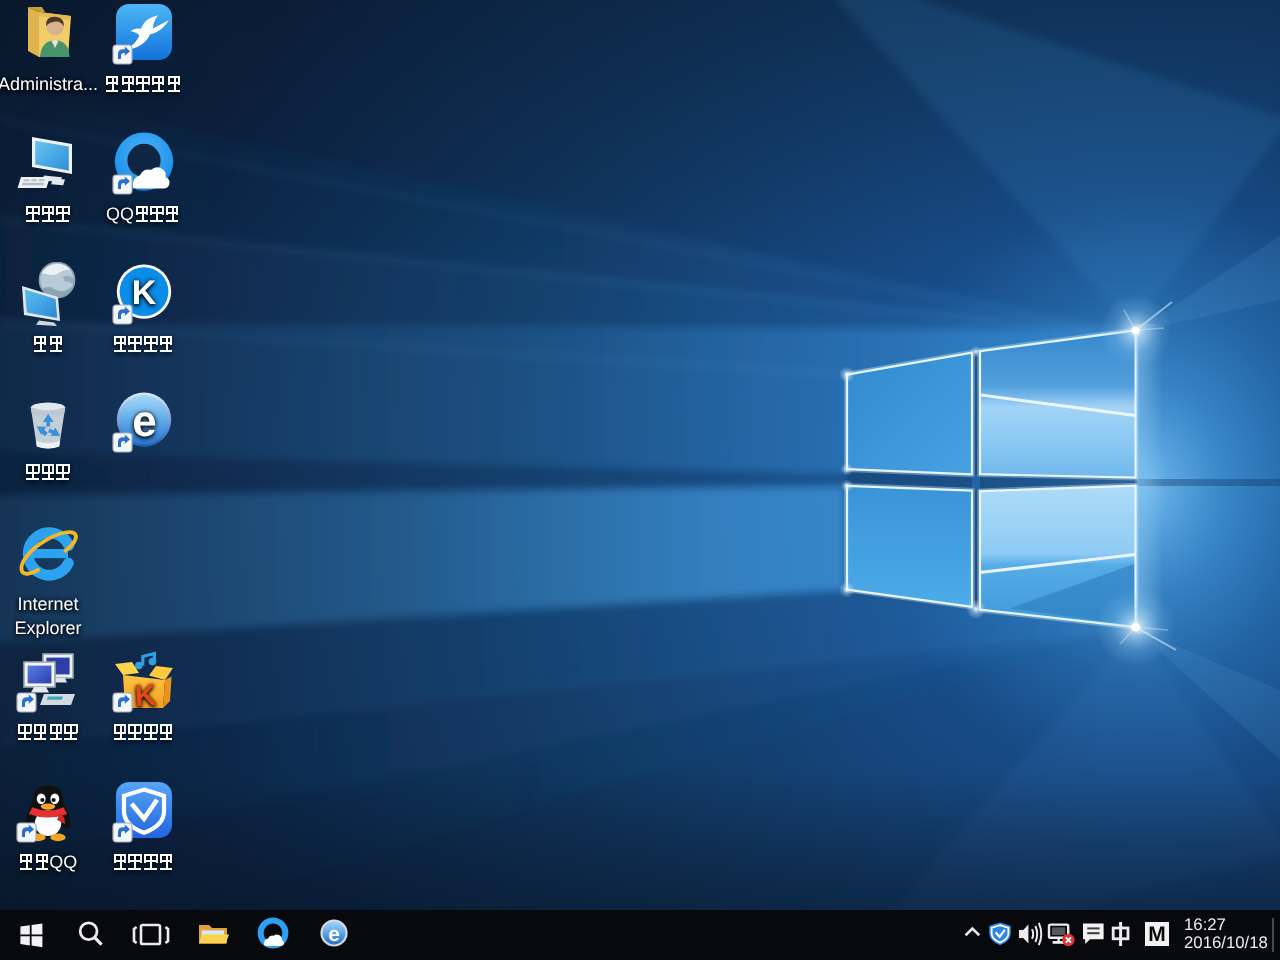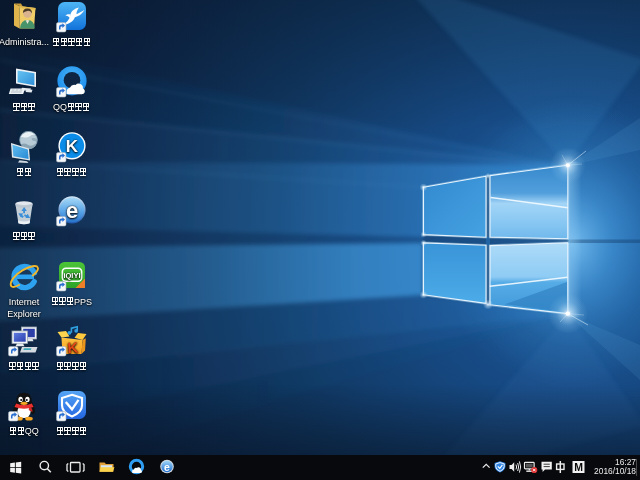--- a/index.html
+++ b/index.html
@@ -12,21 +12,21 @@
   .cj{display:inline-block;width:6.5px;height:8px;margin:0 0.6px;vertical-align:-0.5px;
       background:
         linear-gradient(#fff,#fff) 0 0/6.5px 1px no-repeat,
         linear-gradient(#fff,#fff) 0 3.5px/6.5px 1px no-repeat,
         linear-gradient(#fff,#fff) 0 7px/6.5px 1px no-repeat,
         linear-gradient(#fff,#fff) 3px 0/1px 8px no-repeat,
         linear-gradient(#fff,#fff) 0px 0/1px 4.5px no-repeat,
         linear-gradient(#fff,#fff) 5.5px 0/1px 4.5px no-repeat;
       filter:drop-shadow(0 1px 1px rgba(0,0,0,.9));}
   #taskbar{position:absolute;left:0;top:455px;width:640px;height:25px;background:#08090c;}
-  #clock{position:absolute;right:4px;top:2.5px;width:44px;text-align:right;color:#ececec;
+  #clock{position:absolute;right:4px;top:2.5px;width:44px;text-align:left;color:#ececec;
          font-size:8.4px;line-height:9.6px;white-space:nowrap;}
 </style>
 </head>
 <body>
 <div id="desk">
 <svg id="wall" width="640" height="480" viewBox="0 0 640 480">
   <defs>
     <radialGradient id="base" gradientUnits="userSpaceOnUse" cx="575" cy="242" r="660">
       <stop offset="0" stop-color="#2f82c8"></stop>
       <stop offset="0.22" stop-color="#174b86"></stop>
@@ -366,33 +366,20 @@
       </svg>
     </div>
 <div class="ic" style="left:-11px;top:260.1px">
       <svg class="main" width="32" height="32" viewBox="0 0 32 32">
         <path d="M26.2 21.6 A10.6 10.6 0 1 1 26.4 12.8" stroke="#2da2f0" stroke-width="5.4" fill="none" stroke-linecap="round"></path>
 <rect x="7.8" y="14.5" width="18.2" height="4.6" fill="#2da2f0"></rect>
 <path d="M3.2 26 C1 22 6.8 14.9 14.4 10.4 C22 5.9 28.8 4.8 29.8 7.5 C30.6 9.5 28.2 12.7 24.8 15.4 M11 25 C7.8 26.8 4.4 27.6 3.2 26" stroke="#f2b82a" stroke-width="1.9" fill="none" stroke-linecap="round"></path>
       </svg>
       <div class="lb">Internet<br>Explorer</div>
     </div>
-<div class="ic" style="left:36.5px;top:260.1px">
-      <svg class="main" width="32" height="32" viewBox="0 0 32 32">
-        <rect x="3" y="2" width="26" height="26" rx="5.5" fill="url(#giqiyi)"></rect>
-<polygon points="29,28 19.5,28 29,18.5" fill="#f08028"></polygon>
-<rect x="6.4" y="8.2" width="19.2" height="13" rx="3.4" fill="none" stroke="#ffffff" stroke-width="1.6"></rect>
-<text x="16" y="17.9" text-anchor="middle" font-family="Liberation Sans" font-weight="bold" font-size="7.5" fill="#ffffff">iQIYI</text>
-        <g>
-          <rect x="0.5" y="21.5" width="9.5" height="9.5" rx="1.6" fill="#f4f6f8" stroke="#9fb0bd" stroke-width="0.6"></rect>
-          <path d="M3 28.5 L3 25.8 Q3.2 23.6 5.6 23.6 L6.4 23.6 L6.4 22.3 L9 24.6 L6.4 26.9 L6.4 25.5 L5.5 25.5 Q4.6 25.6 4.5 26.6 L4.5 28.5 Z" fill="#2a6fd0"></path>
-        </g>
-      </svg>
-      <div class="lb"><i class="cj"></i><i class="cj"></i><i class="cj"></i>PPS</div>
-    </div>
 <div class="ic" style="left:-11px;top:325.0px">
       <svg class="main" width="32" height="32" viewBox="0 0 32 32">
         <rect x="13.5" y="2" width="15" height="12" fill="#eef1f4" stroke="#98a5b0" stroke-width="0.8"></rect>
 <rect x="15.2" y="3.8" width="11.6" height="8.4" fill="#2c3fa8"></rect>
 <polygon points="18.5,14 24.5,14 25.5,16.3 17.5,16.3" fill="#dfe5ea"></polygon>
 <rect x="4" y="6" width="15.5" height="12.5" fill="#f2f5f7" stroke="#98a5b0" stroke-width="0.8"></rect>
 <rect x="5.8" y="7.8" width="11.9" height="8.9" fill="url(#gbb)"></rect>
 <polygon points="9,18.5 15,18.5 16.5,21.3 7.5,21.3" fill="#e4e9ee"></polygon>
 <polygon points="14,22 29.5,22 27.5,27.5 12,27.5" fill="#d4dae0"></polygon>
 <polygon points="16,23.3 23.5,23.3 22.8,24.9 15.3,24.9" fill="#3fa8b8"></polygon>

